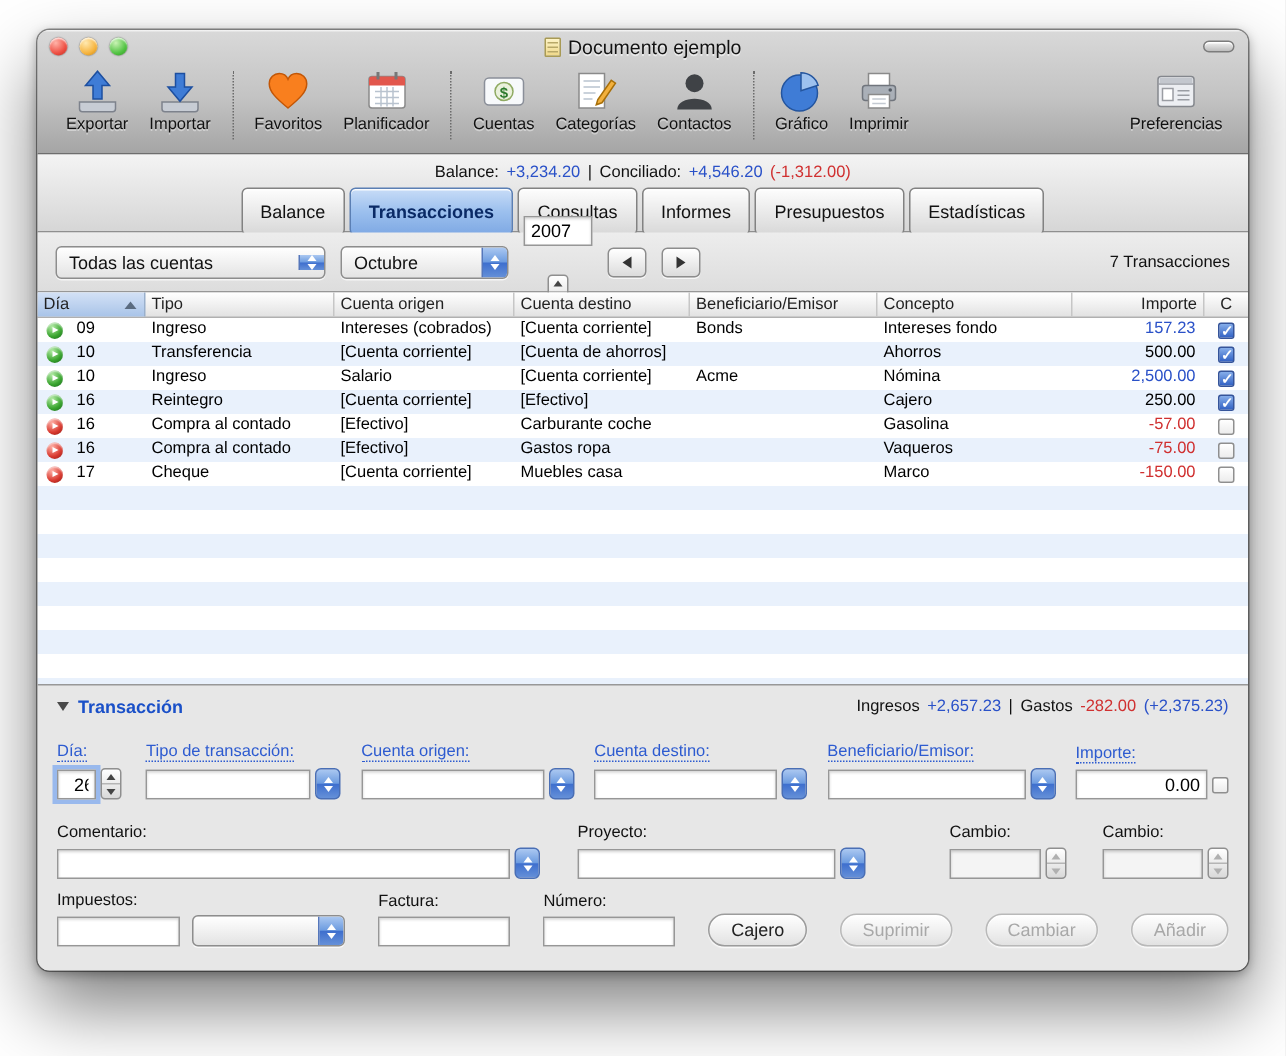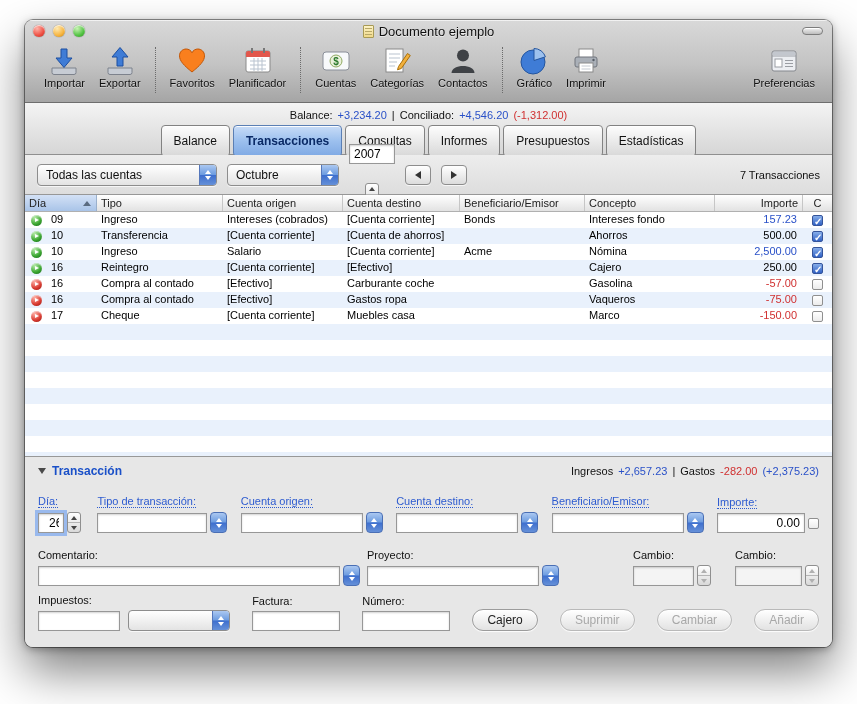--- a/index.html
+++ b/index.html
@@ -136,33 +136,33 @@
         <span class="title-text">Documento ejemplo</span>
       </div>
       <span class="pill"></span>
     </div>
 
     <div class="toolbar">
       <div class="titem">
         <span class="ticon">
           <svg width="30" height="30" viewBox="0 0 30 30">
               <path d="M3 22 h24 v4.5 a2 2 0 0 1 -2 2 H5 a2 2 0 0 1 -2 -2 z" fill="#c7ccd4" stroke="#7d828c"></path>
+              <path d="M12 20 v-9 H7 l8 -9.5 8 9.5 h-5 v9 z" fill="#3f7cd6" stroke="#1d4fa0"></path>
+            </svg>
+        </span>
+        <span class="tlabel">Exportar</span>
+      </div>
+      <div class="titem">
+        <span class="ticon">
+          <svg width="30" height="30" viewBox="0 0 30 30">
+              <path d="M3 22 h24 v4.5 a2 2 0 0 1 -2 2 H5 a2 2 0 0 1 -2 -2 z" fill="#c7ccd4" stroke="#7d828c"></path>
               <path d="M12 3 h6 v9 h5 l-8 9.5 -8 -9.5 h5 z" fill="#3f7cd6" stroke="#1d4fa0"></path>
             </svg>
         </span>
         <span class="tlabel">Importar</span>
-      </div>
-      <div class="titem">
-        <span class="ticon">
-          <svg width="30" height="30" viewBox="0 0 30 30">
-              <path d="M3 22 h24 v4.5 a2 2 0 0 1 -2 2 H5 a2 2 0 0 1 -2 -2 z" fill="#c7ccd4" stroke="#7d828c"></path>
-              <path d="M12 20 v-9 H7 l8 -9.5 8 9.5 h-5 v9 z" fill="#3f7cd6" stroke="#1d4fa0"></path>
-            </svg>
-        </span>
-        <span class="tlabel">Exportar</span>
       </div>
       <div class="tsep"></div>
       <div class="titem">
         <span class="ticon">
           <svg width="30" height="30" viewBox="0 0 30 30">
               <path d="M15 26 C7 19.5 2.5 15 2.5 9.8 2.5 5.6 5.8 3 9.2 3 11.6 3 14 4.4 15 6.8 16 4.4 18.4 3 20.8 3 24.2 3 27.5 5.6 27.5 9.8 27.5 15 23 19.5 15 26 Z" fill="#f97f1e" stroke="#c25606"></path>
             </svg>
         </span>
         <span class="tlabel">Favoritos</span>
       </div>
@@ -259,21 +259,21 @@
       <div class="tab">Balance</div>
       <div class="tab active">Transacciones</div>
       <div class="tab">Consultas</div>
       <div class="tab">Informes</div>
       <div class="tab">Presupuestos</div>
       <div class="tab">Estadísticas</div>
     </div>
   </div>
 
   <div class="filterbar">
-    <div class="popup" style="width:180px;">
+    <div class="popup" style="width:180px;align-items:center;">
       <span class="ptxt">Todas las cuentas</span>
       <span class="cap">
           <i class="tri wu"></i>
           <i class="tri wd"></i>
         </span>
     </div>
     <div class="popup" style="width:112px;">
       <span class="ptxt">Octubre</span>
       <span class="cap">
           <i class="tri wu"></i>
@@ -512,21 +512,21 @@
       <div class="fgroup" style="width:322px;">
         <span class="flabel">Comentario:</span>
         <div class="ctlrow">
           <input class="tf" style="flex: 1 1 0%; min-width: 0px;">
           <span class="cbtn">
               <i class="tri wu"></i>
               <i class="tri wd"></i>
             </span>
         </div>
       </div>
-      <div class="fgroup" style="width:192px;margin-left:7px;">
+      <div class="fgroup" style="width:192px;margin-left:25px;">
         <span class="flabel">Proyecto:</span>
         <div class="ctlrow">
           <input class="tf" style="flex: 1 1 0%; min-width: 0px;">
           <span class="cbtn">
               <i class="tri wu"></i>
               <i class="tri wd"></i>
             </span>
         </div>
       </div>
       <div class="fgroup" style="width:78px;margin-left:auto;">

